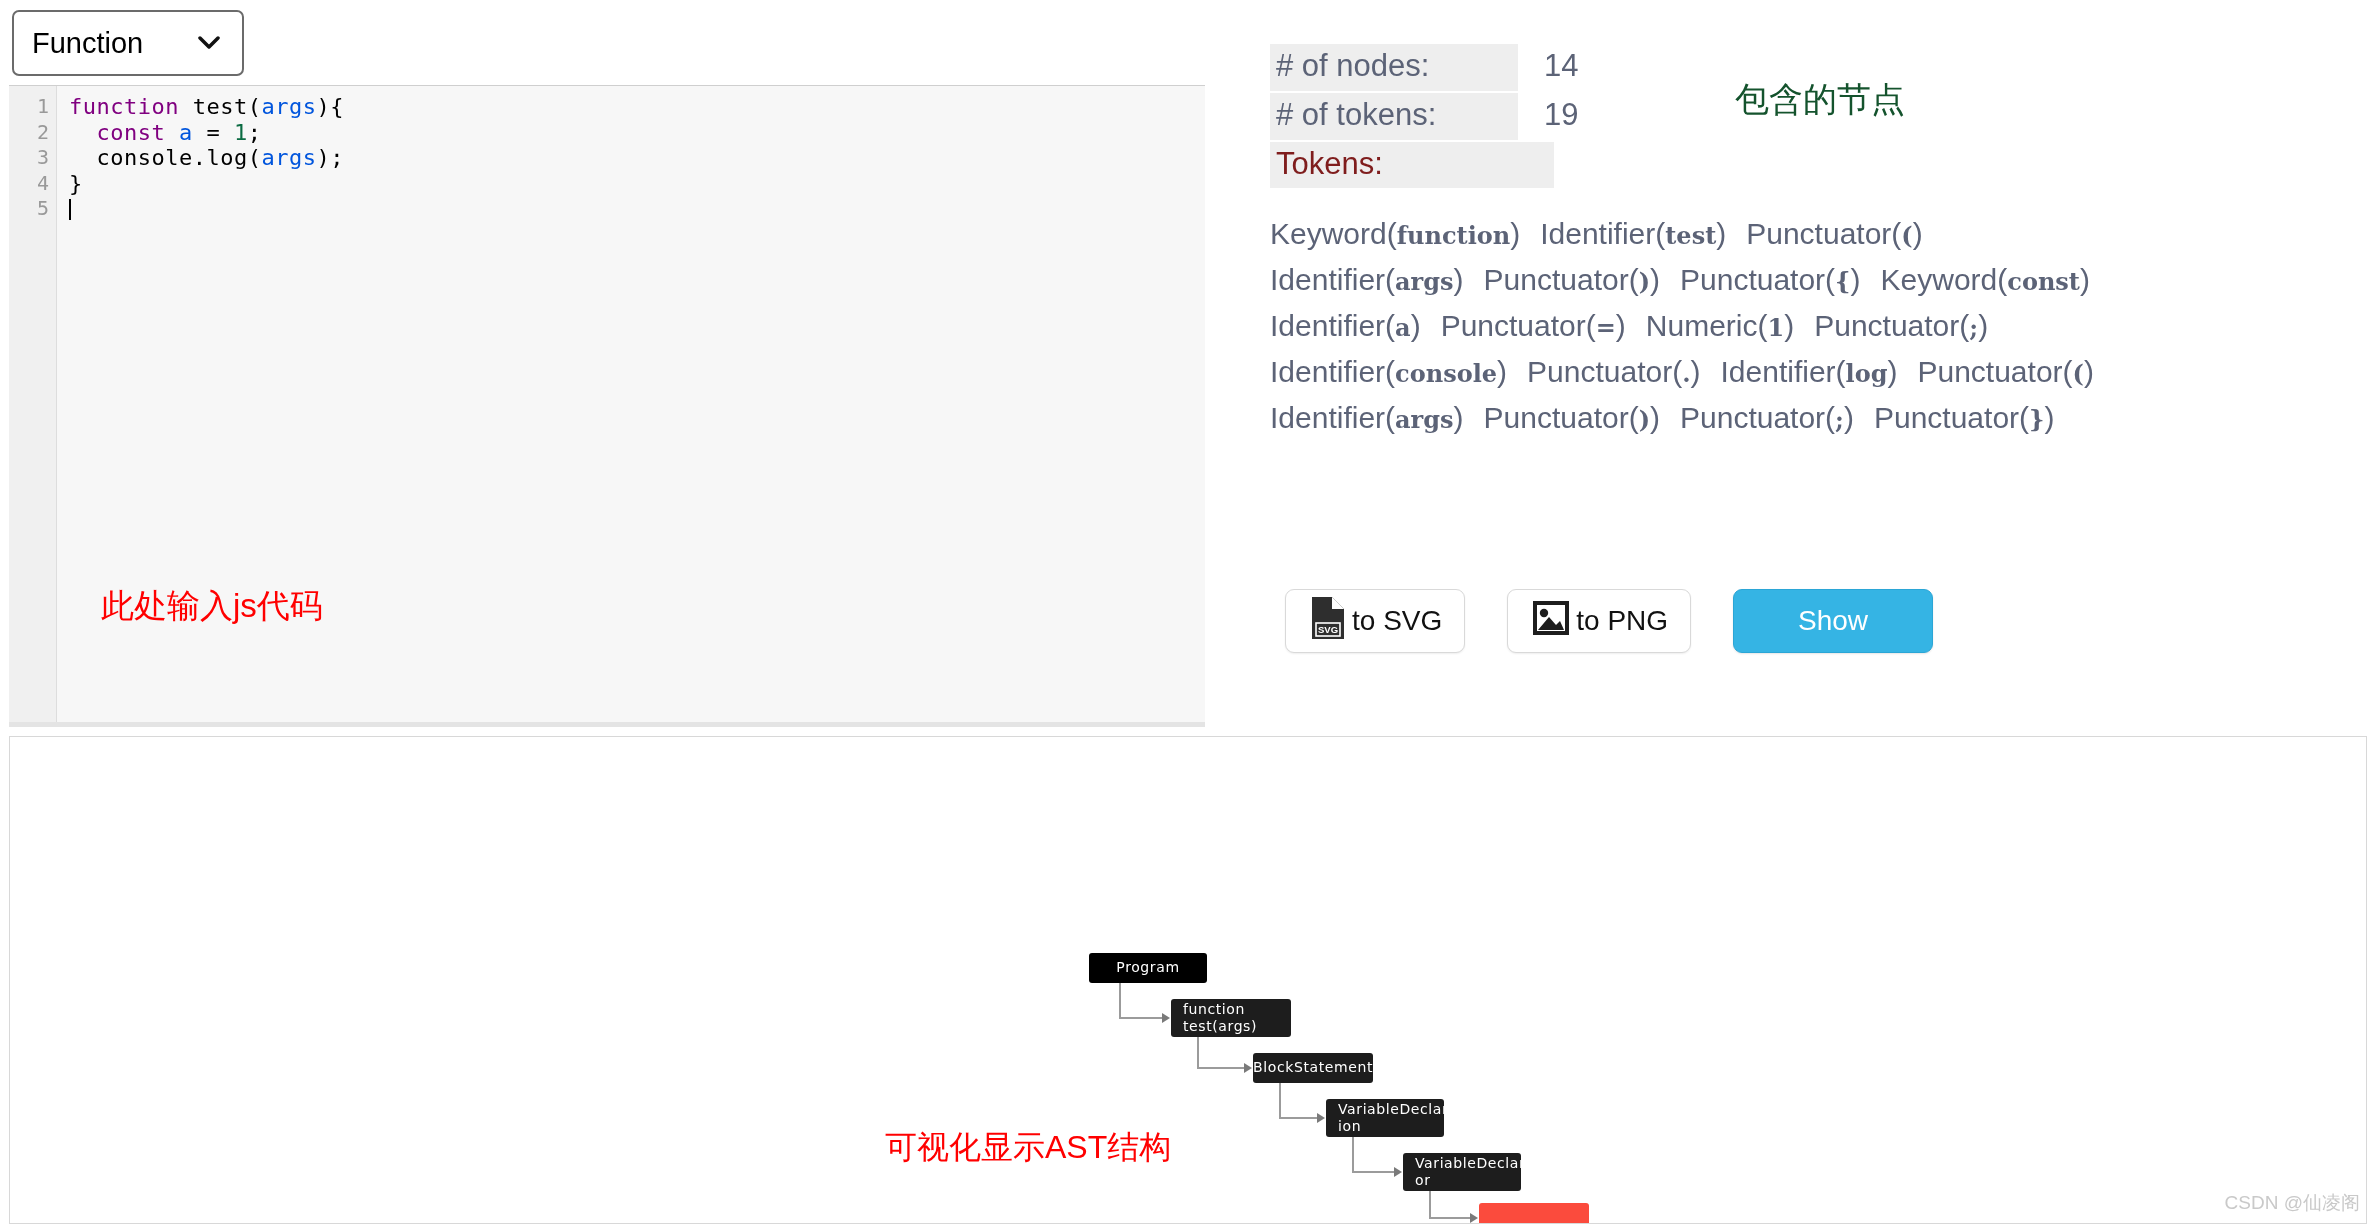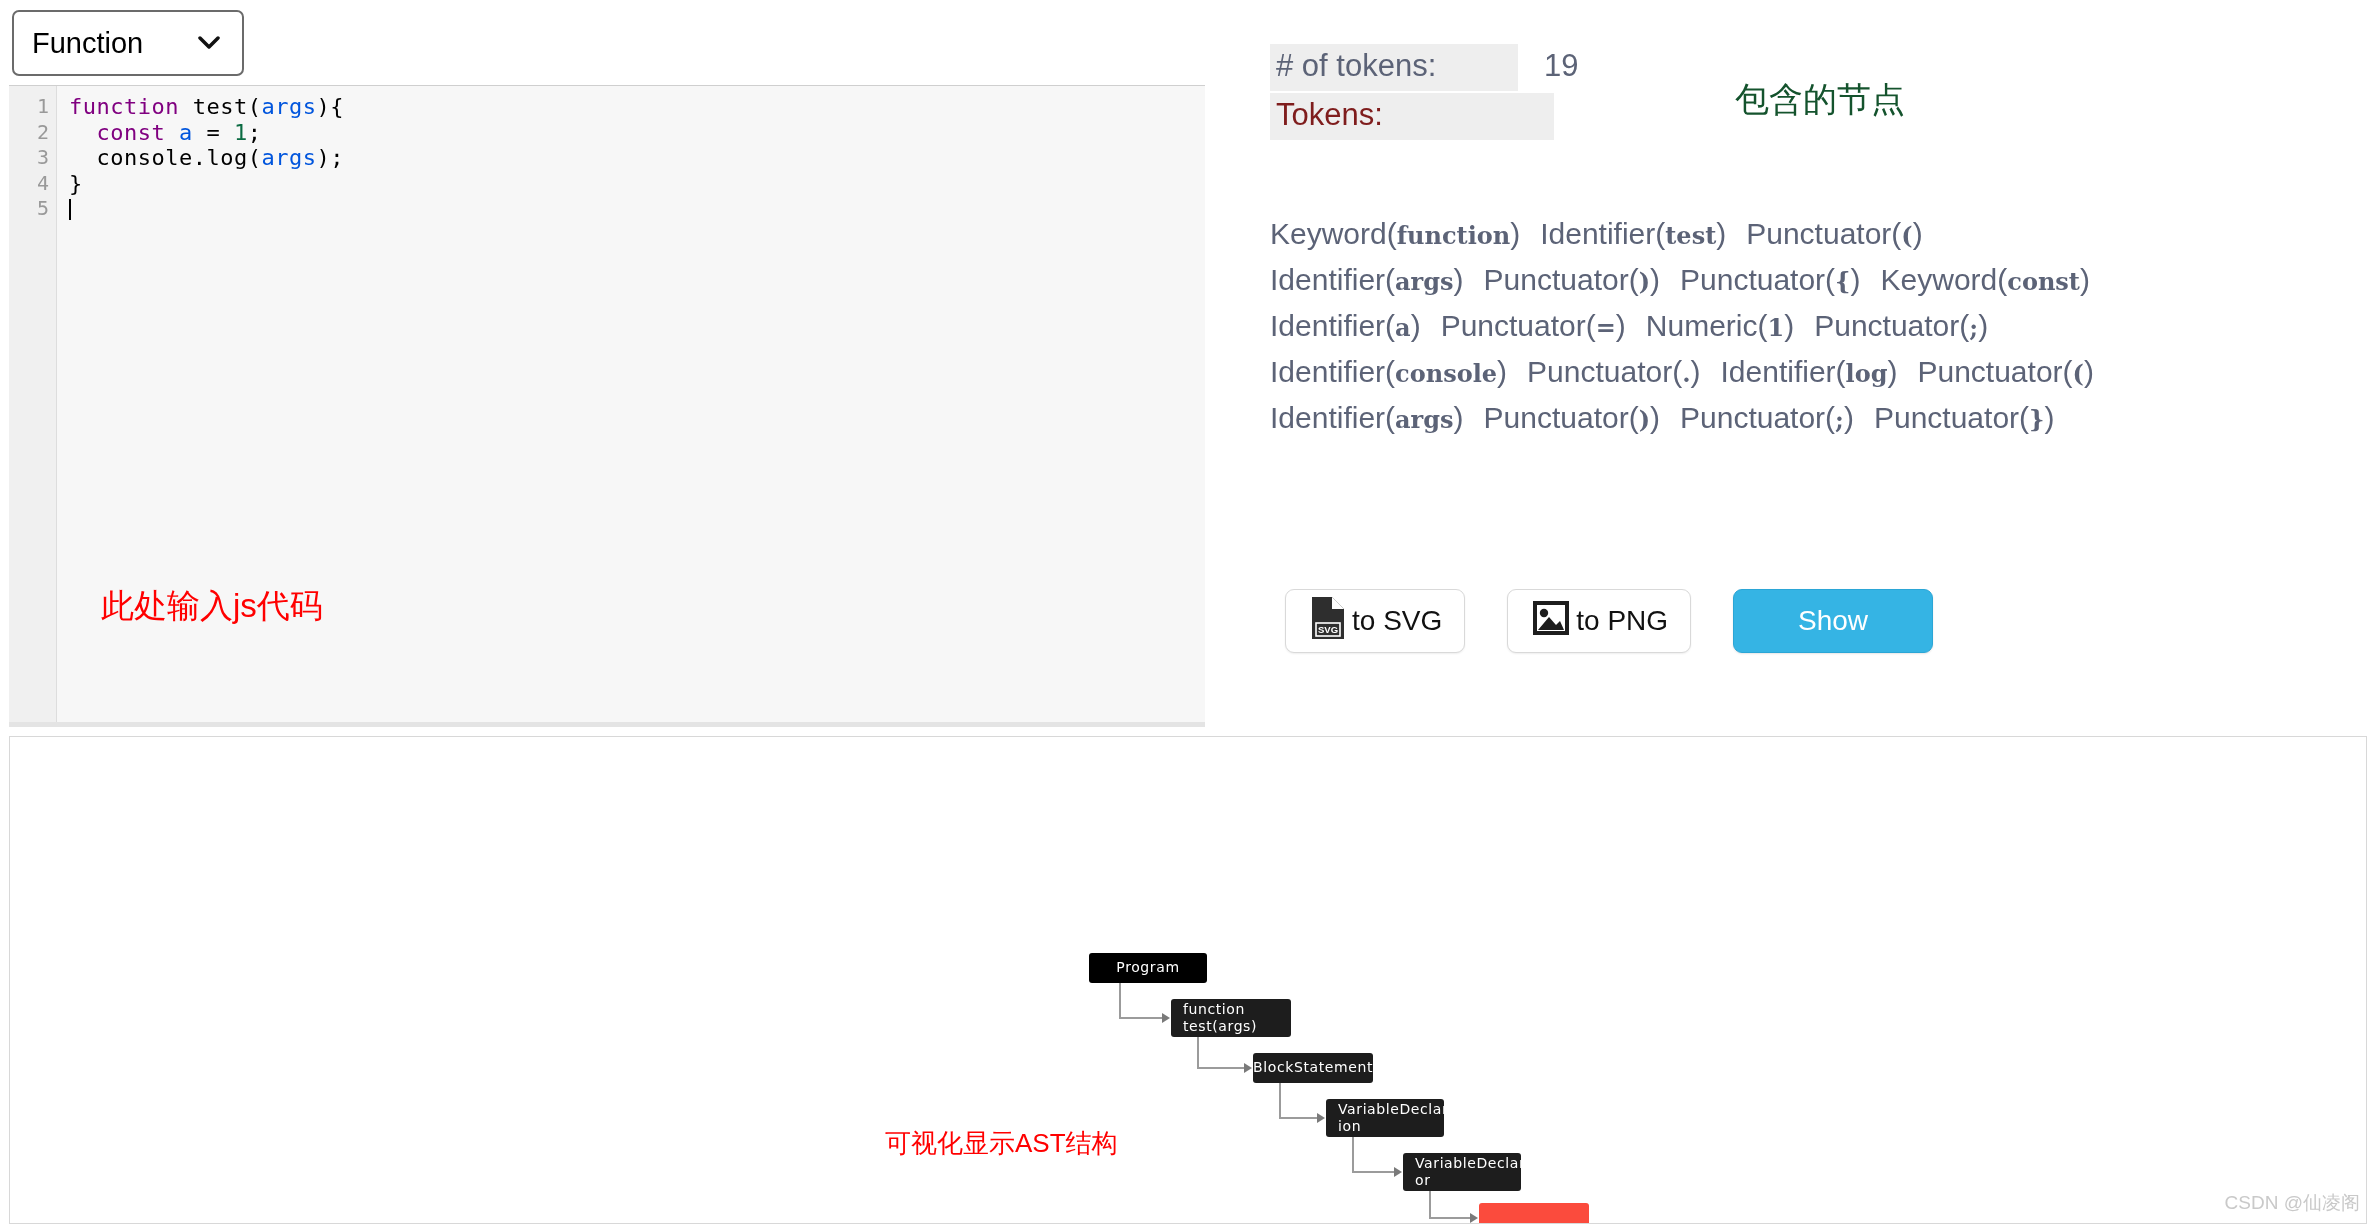--- a/index.html
+++ b/index.html
@@ -201,21 +201,21 @@
   .ast-node.red  { background: #fb4b3d; }
   .ast-link { position: absolute; background: #9b9b9b; }
   .ast-arrow {
     position: absolute; width: 0; height: 0;
     border-top: 5px solid transparent;
     border-bottom: 5px solid transparent;
     border-left: 8px solid #7a7a7a;
   }
   .ast-annot {
     position: absolute; left: 885px; top: 1126px;
-    color: #ff0000; font-size: 26px; white-space: nowrap; text-align: right;
+    color: #ff0000; font-size: 32px; white-space: nowrap; text-align: right;
   }
 
   .watermark {
     position: absolute; right: 16px; bottom: 8px;
     color: #c9c9c9; font-size: 19px;
     white-space: nowrap;
   }
 
   
   .left-rule {
@@ -253,20 +253,24 @@
       <div class="code-line"><span class="tk-pl">  </span><span class="tk-kw">const</span><span class="tk-pl"> </span><span class="tk-id">a</span><span class="tk-pl"> = </span><span class="tk-num">1</span><span class="tk-pl">;</span></div>
       <div class="code-line"><span class="tk-pl">  console.log(</span><span class="tk-id">args</span><span class="tk-pl">);</span></div>
       <div class="code-line"><span class="tk-pl">}</span></div>
       <div class="code-line"><span class="caret-bar"></span></div>
       <div class="editor-note">此处输入js代码</div>
     </div>
   </div>
   <div class="editor-bottom-rule"></div>
 
   <div class="info-panel">
+    <div class="stat-row">
+      <span class="stat-label"># of nodes:</span>
+      <span class="stat-value">14</span>
+    </div>
     <div class="stat-row">
       <span class="stat-label"># of tokens:</span>
       <span class="stat-value">19</span>
     </div>
     <div class="tokens-label">Tokens:</div>
   </div>
 
   <div class="annot-nodes">包含的节点</div>
 
   <div class="token-list">

